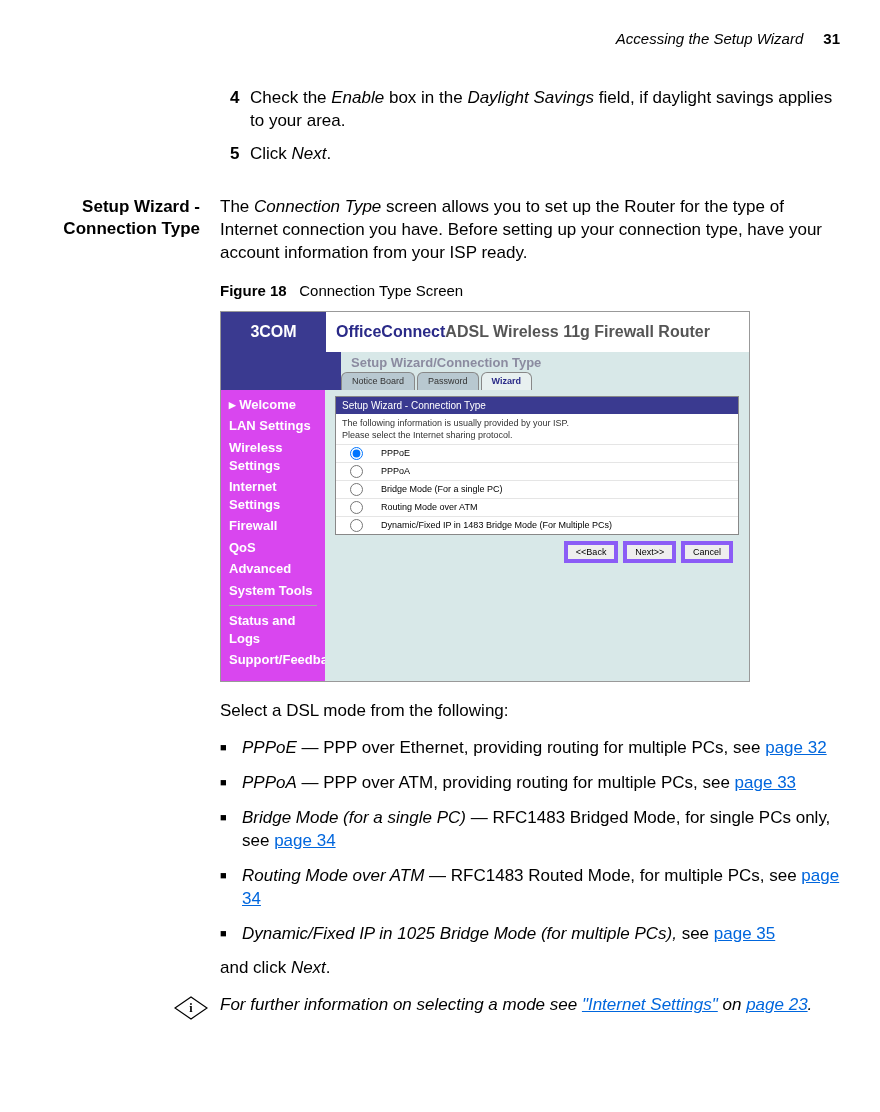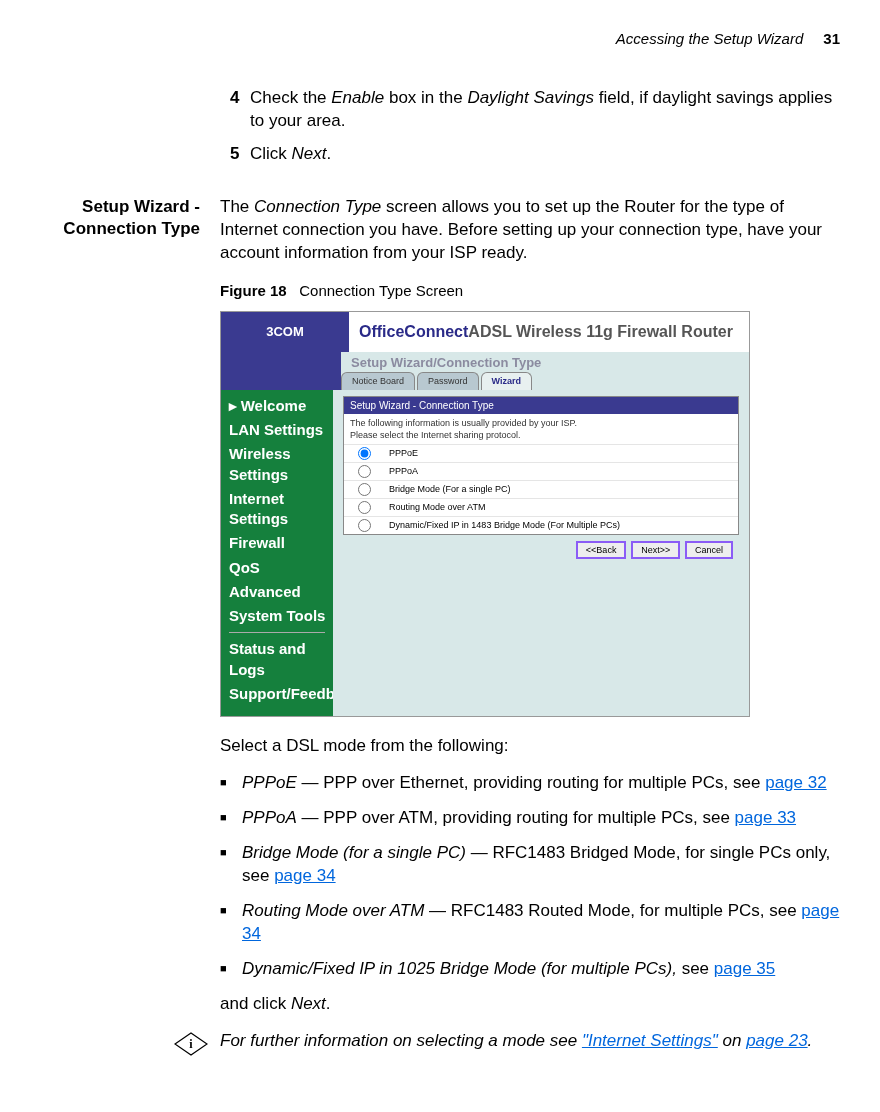--- a/index.html
+++ b/index.html
@@ -70,28 +70,28 @@
     font-family: Arial, sans-serif;
     font-size: 10px;
     margin-bottom: 18px;
   }
   .shot-top {
     display: flex;
     height: 40px;
     background: #fff;
   }
   .shot-logo {
-    width: 128px;
+    width: 105px;
     background: #3a3a90;
     color: #fff;
     display: flex;
     align-items: center;
     justify-content: center;
     font-weight: bold;
-    font-size: 13px;
+    font-size: 16px;
   }
   .shot-brand {
     flex: 1;
     display: flex;
     align-items: center;
     padding-left: 10px;
     font-size: 16px;
     font-weight: bold;
     color: #2a2a88;
   }
@@ -132,24 +132,24 @@
   }
   .tab.active {
     background: #e8f0f0;
     color: #2a2a88;
     font-weight: bold;
   }
   .shot-body {
     display: flex;
   }
   .shot-nav {
-    width: 112px;
-    background: #15803d;
+    width: 104px;
+    background: #d946ef;
     color: #fff;
-    font-size: 15px;
+    font-size: 13px;
     font-weight: bold;
     padding: 4px 0 10px 8px;
   }
   .shot-nav div { padding: 2px 0; }
   .shot-nav div:first-child::before { content: "▸ "; }
   .nav-sep {
     border-top: 1px solid #aaa;
     margin: 4px 8px 4px 0;
     padding: 0 !important;
   }
@@ -183,21 +183,21 @@
   }
   .opt-row input { margin-right: 18px; }
   .btn-row {
     text-align: right;
     padding: 6px 6px 4px 0;
     background: #d8e8e8;
   }
   .btn {
     display: inline-block;
     font-size: 9px;
-    border: 2px solid #8b5cf6;
+    border: 4px solid #8b5cf6;
     background: #eee;
     padding: 1px 8px;
     margin-left: 2px;
   }
   .dsl-intro { margin-bottom: 14px; }
   .dsl-list { }
   .dsl-item {
     display: flex;
     margin-bottom: 12px;
     line-height: 1.35;

